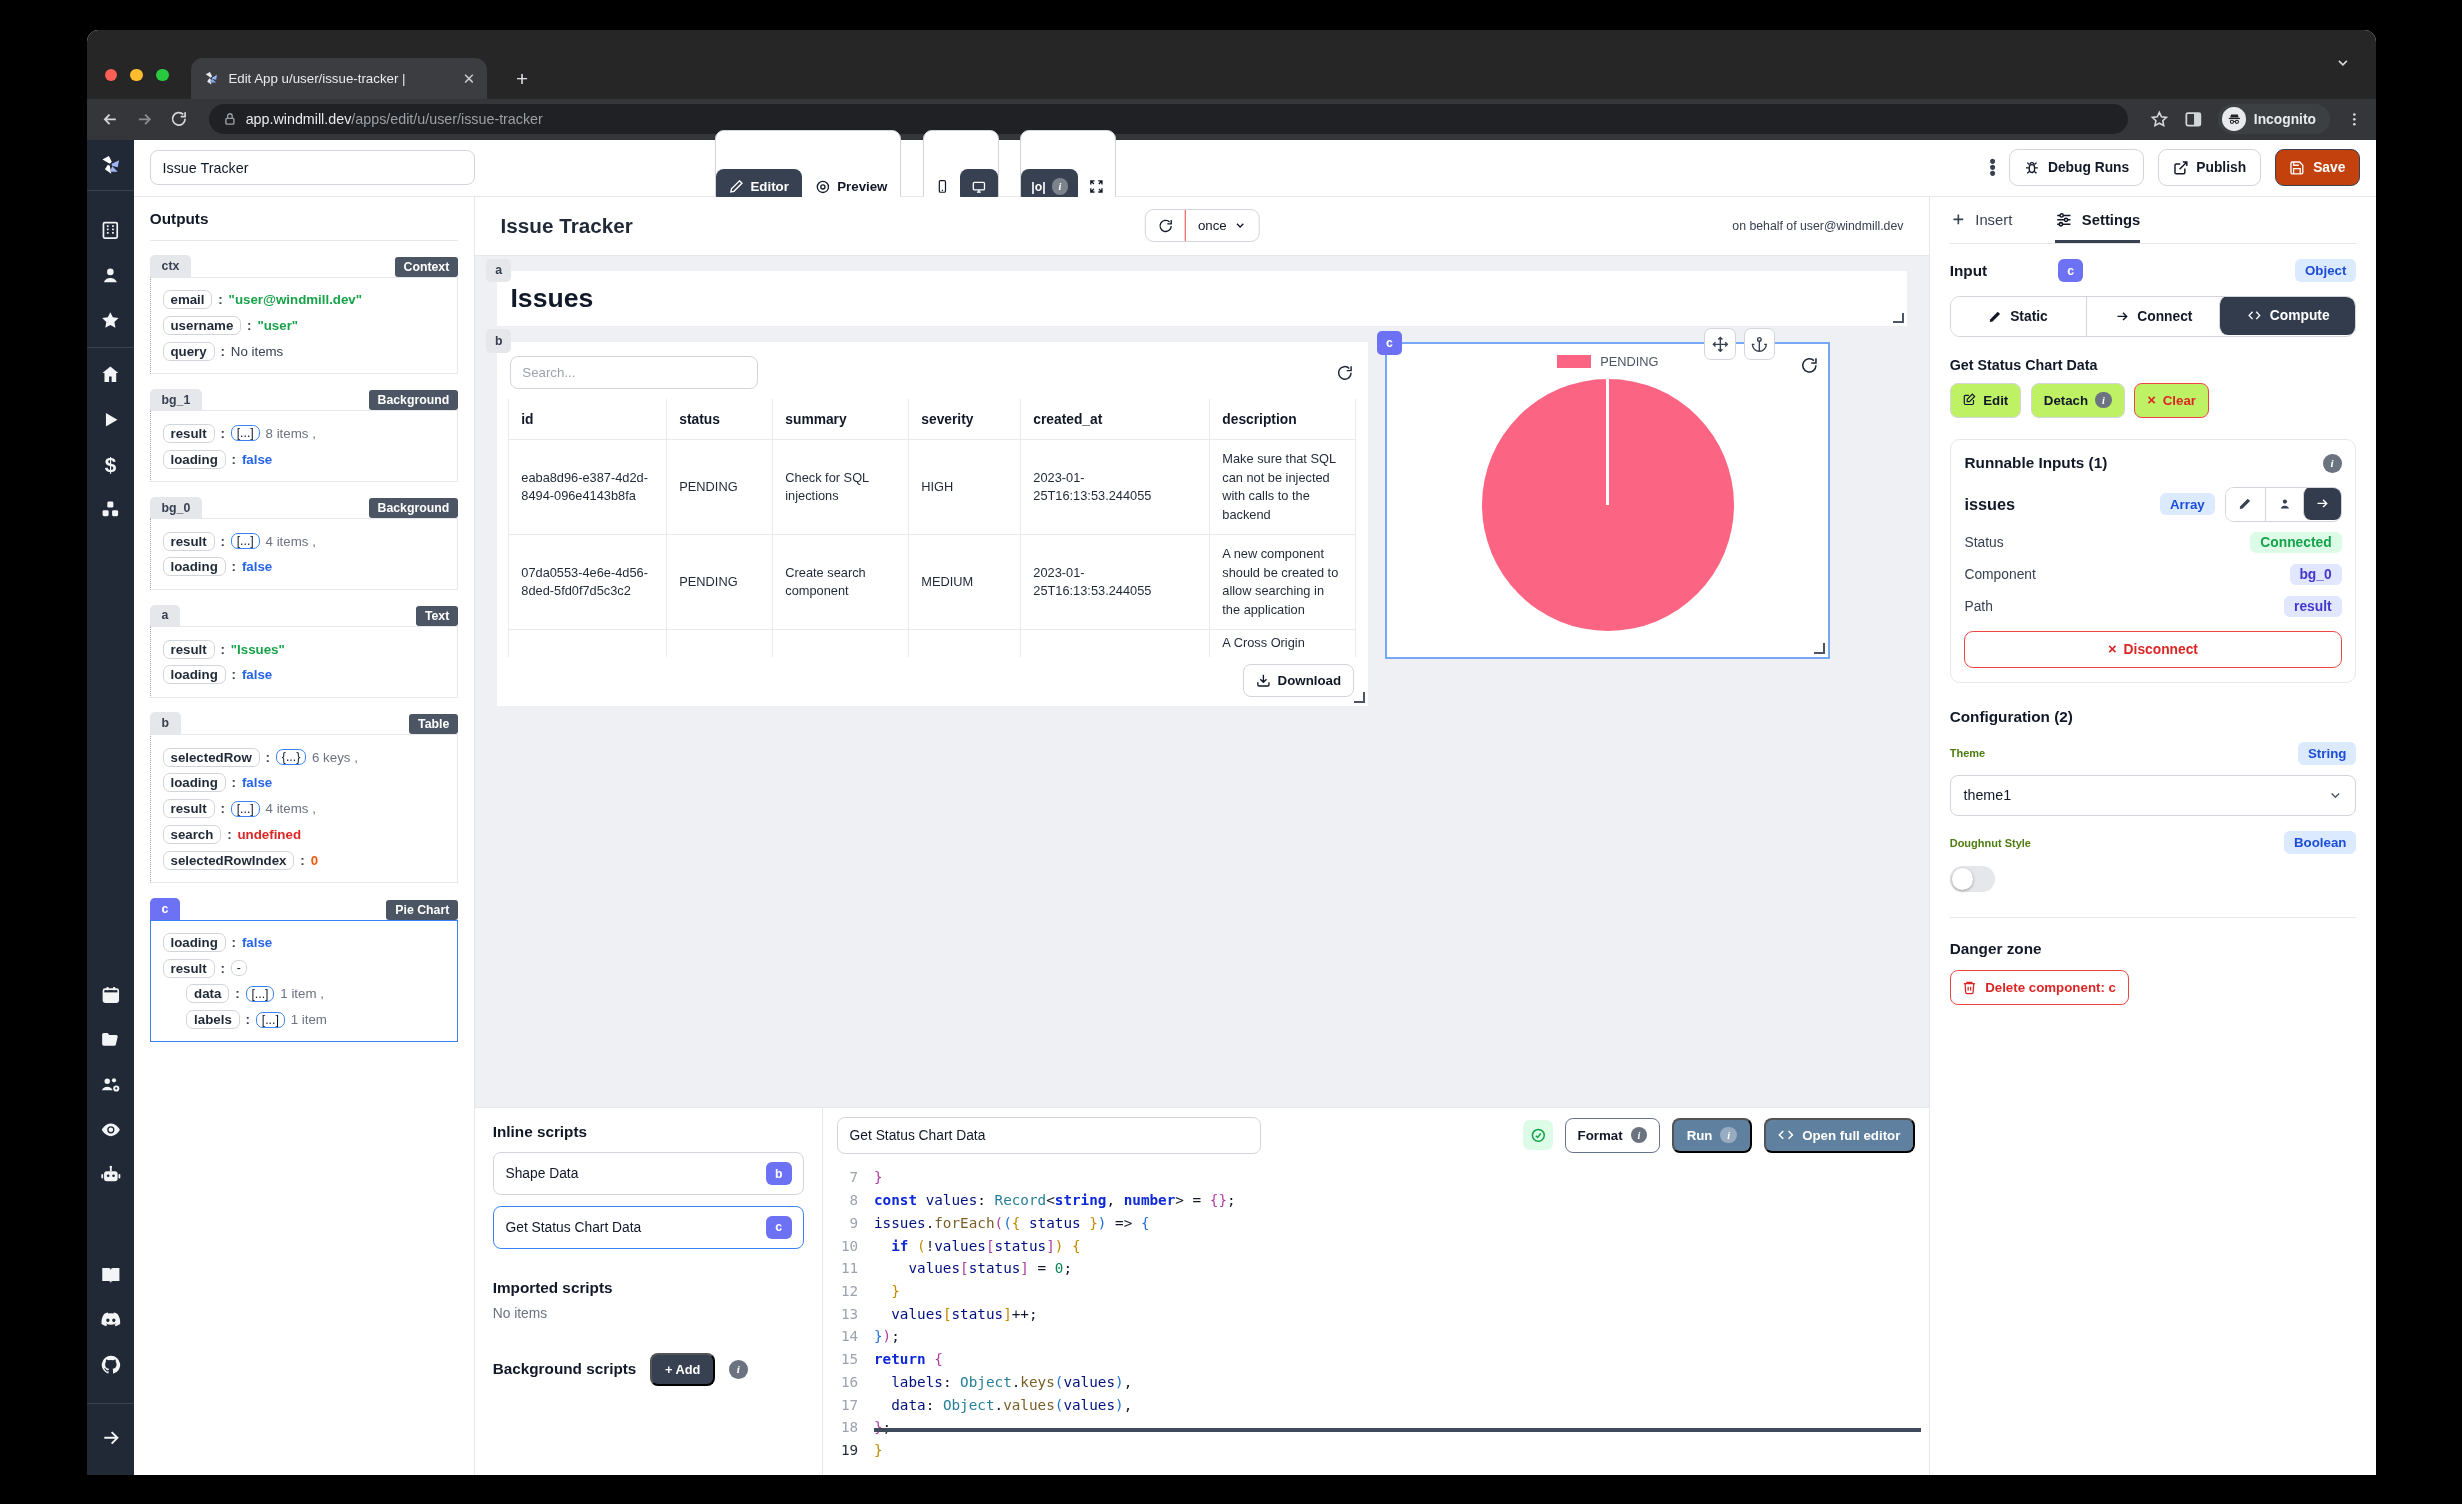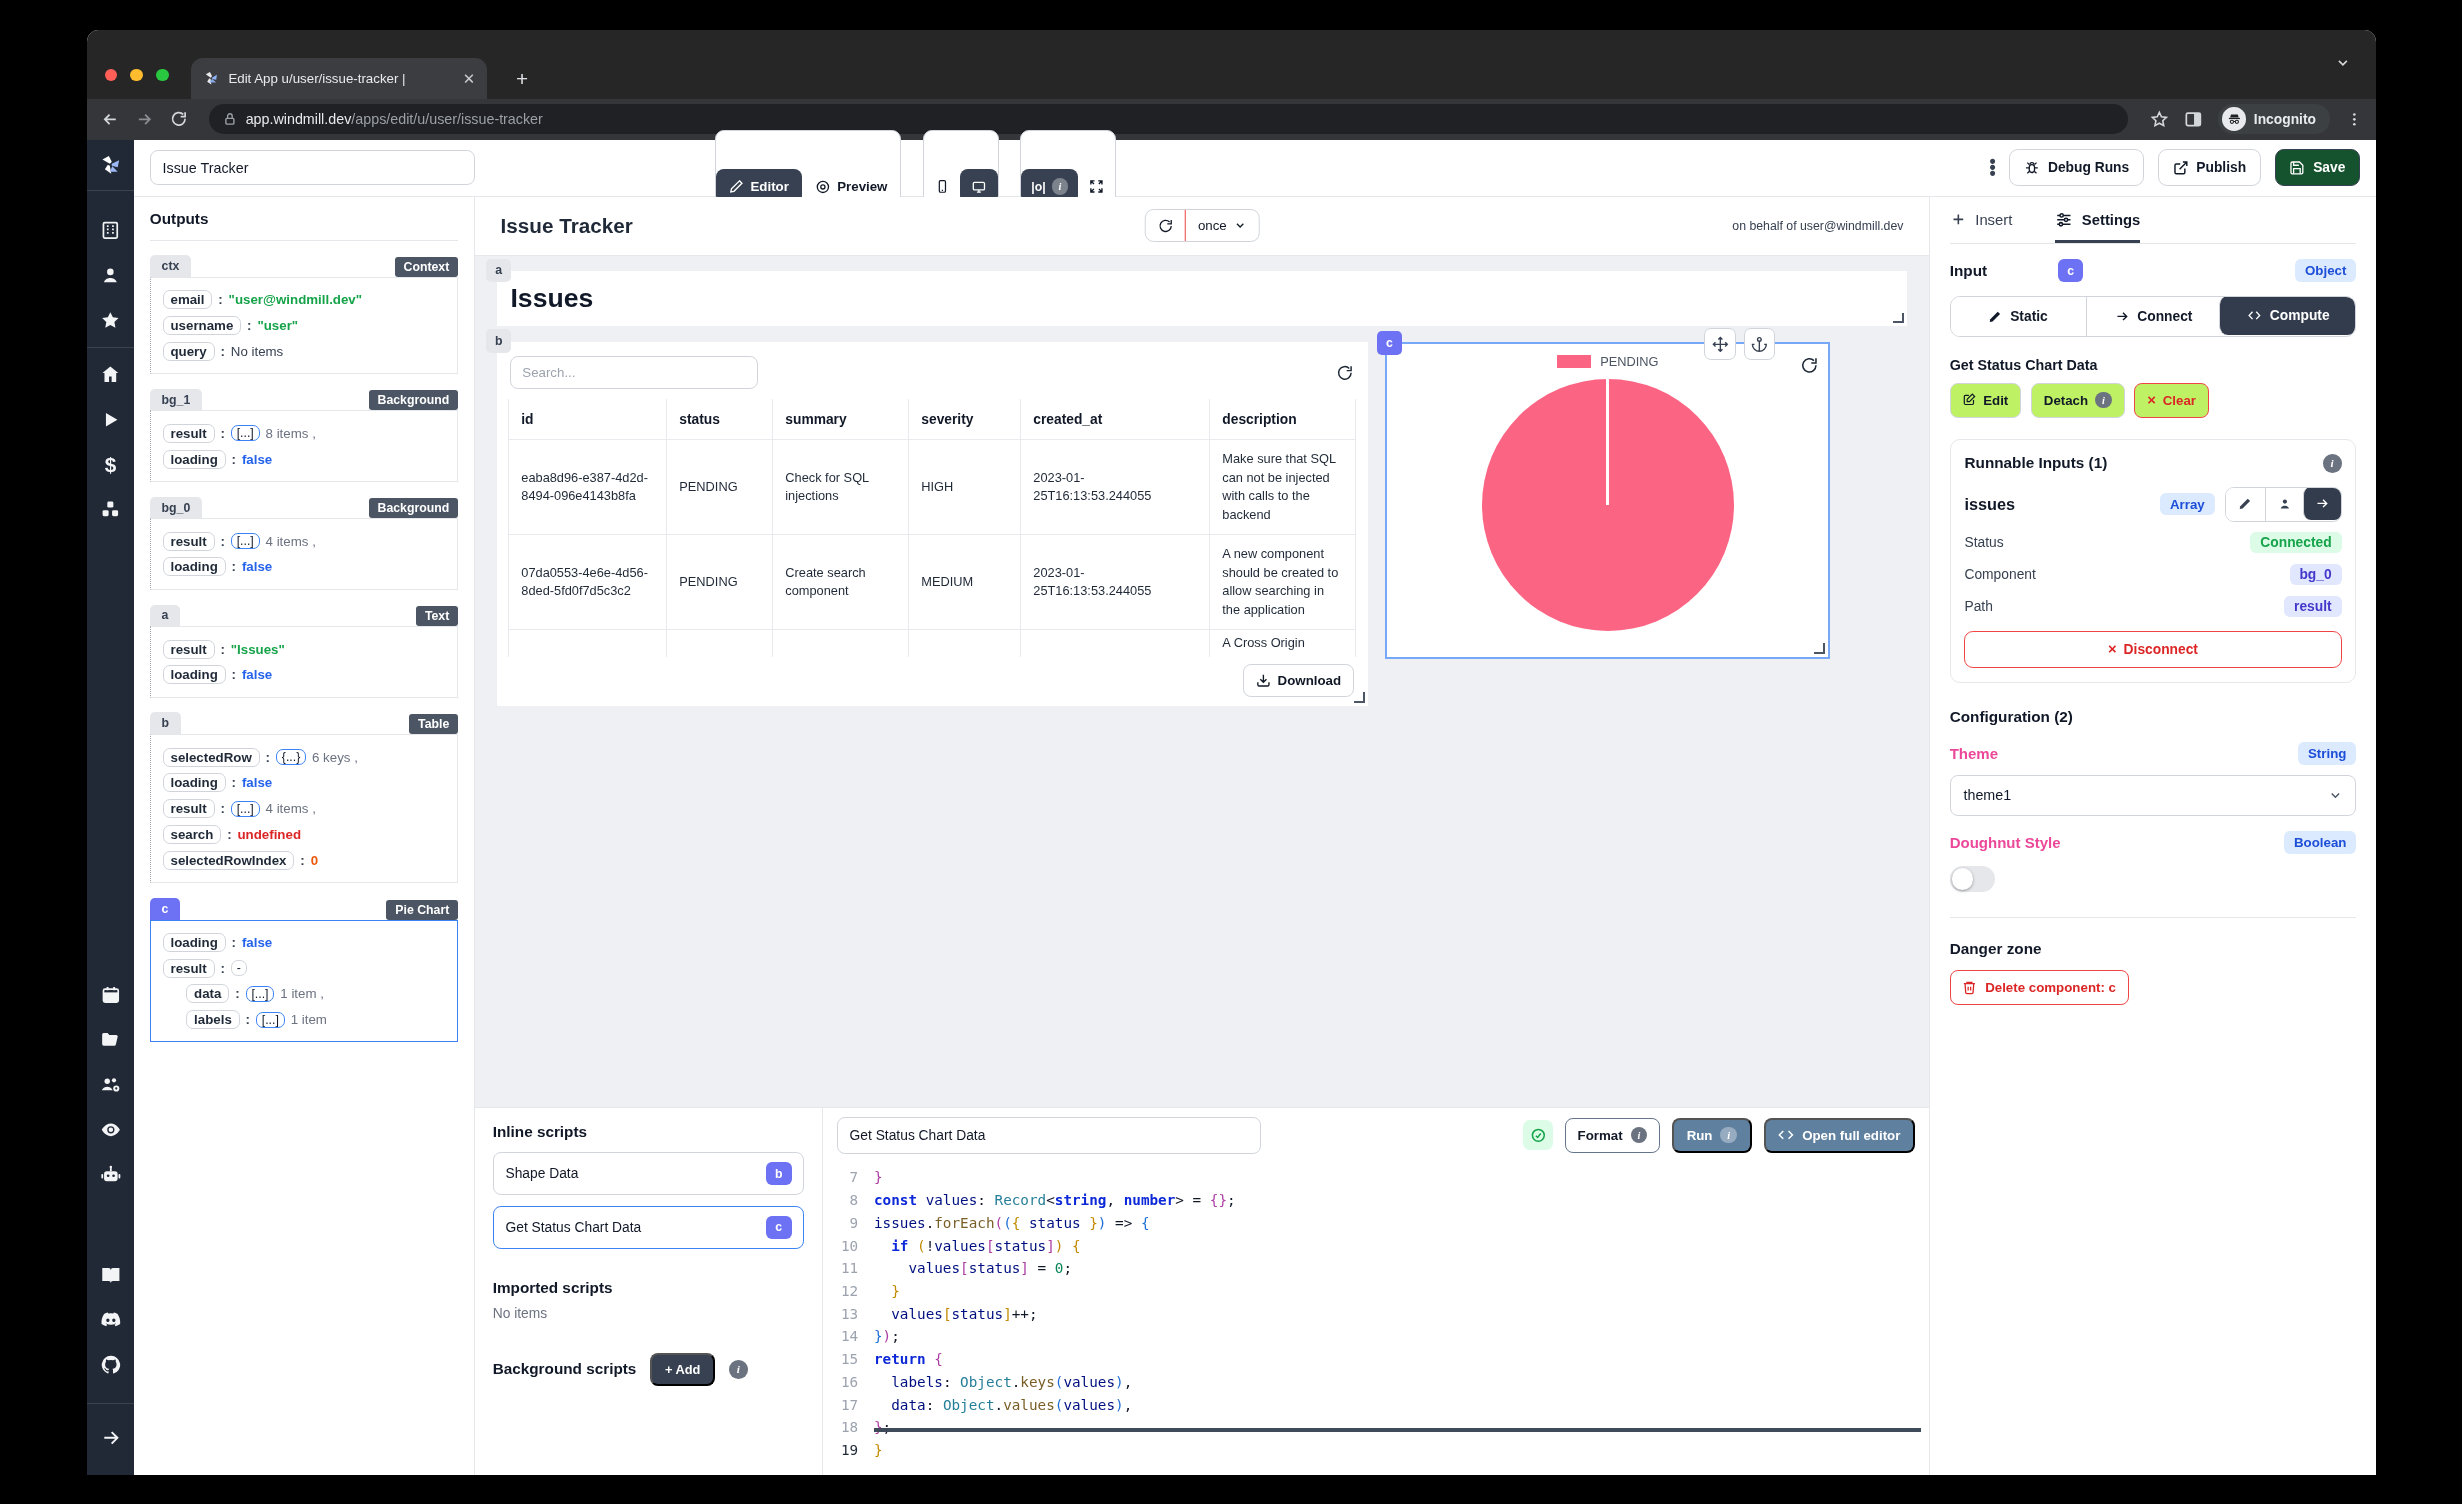--- a/index.html
+++ b/index.html
@@ -44,21 +44,21 @@
   
   .toolbar { height:57px; border-bottom:1px solid #e5e7eb; display:flex; align-items:center; padding:0 15.8px; position:relative; flex:0 0 auto; background:#fff; }
   .name-input { width:325px; height:35px; border:1px solid #d1d5db; border-radius:7.9px; padding:0 11.8px; font-size:14.3px; color:#111827; font-family:inherit; }
   .tb-center { position:absolute; left:581px; display:flex; align-items:center; gap:21.7px; }
   .seg { display:flex; border:1px solid #d1d5db; border-radius:8.9px; overflow:hidden; background:#fff; }
   .seg-btn { display:flex; align-items:center; gap:6.9px; padding:0 12.8px; height:35px; font-size:13.3px; font-weight:700; color:#111827; background:#fff;margin-top:38px; }
   .seg-btn.on { background:#374151; color:#fff; border-radius:7.9px; }
   .tb-right { margin-left:auto; display:flex; align-items:center; gap:13.8px; }
   .btn { display:inline-flex; align-items:center; gap:7.9px; height:37px; padding:0 13.8px; border:1px solid #d1d5db;
          border-radius:8.9px; background:#fff; font-size:13.8px; font-weight:700; color:#111827; }
-  .btn.dark { background:#14532d; border-color:#374151; color:#fff; }
+  .btn.dark { background:#c2410c; border-color:#374151; color:#fff; }
   .dots-v { color:#374151; font-size:17.7px; font-weight:700; letter-spacing:0; line-height:5.9px; text-align:center; }
 
   
   .content { flex:1; display:flex; min-height:0; }
 
   
   .outputs { width:341px; border-right:1px solid #e5e7eb; padding:13.8px 15.8px; overflow:hidden; flex:0 0 auto; }
   .outputs-title { font-size:15.3px; font-weight:800; color:#111827; padding-bottom:11.8px; border-bottom:1px solid #e5e7eb; margin-bottom:13.8px; }
   .osec { margin-bottom:14.8px; }
   .ohead { display:flex; justify-content:space-between; align-items:flex-end; }
@@ -182,21 +182,21 @@
   .mini-cell { width:39px; height:33px; display:flex; align-items:center; justify-content:center; color:#374151; background:#fff; }
   .mini-cell + .mini-cell { border-left:1px solid #d1d5db; }
   .mini-cell.on { background:#323c4d; color:#fff; border-radius:7.9px; margin:-1px; }
   .kv-row { display:flex; align-items:center; justify-content:space-between; margin-top:10.8px; }
   .kv-label { font-size:13.8px; color:#374151; }
   .badge-green { background:#dcfce7; color:#16a34a; font-size:13.8px; font-weight:700; border-radius:5.9px; padding:3px 9.9px; }
   .badge-indigo { background:#e0e7ff; color:#4338ca; font-size:13.8px; font-weight:700; border-radius:5.9px; padding:3px 9.9px; }
   .disconnect-btn { margin-top:13.8px; width:100%; height:37px; border:1.5px solid #ef4444; border-radius:8.9px; color:#dc2626; font-size:13.8px; font-weight:700; display:flex; align-items:center; justify-content:center; gap:6.9px; background:#fff; }
   .config-title { margin-top:25.6px; }
   .cfg-row { display:flex; align-items:center; justify-content:space-between; margin-top:15.8px; }
-  .cfg-label { font-size:15px; font-weight:700; color:#ec4899; }
+  .cfg-label { font-size:11px; font-weight:700; color:#4d7c0f; }
   .select { margin-top:9.9px; height:41px; border:1px solid #d1d5db; border-radius:7.9px; display:flex; align-items:center; justify-content:space-between; padding:0 12.8px; font-size:14.3px; color:#111827; background:#fff; }
   .toggle { margin-top:11.8px; width:45px; height:25.6px; border-radius:12.8px; background:#e5e7eb; position:relative; }
   .toggle .knob { position:absolute; left:2px; top:2px; width:21.7px; height:21.7px; border-radius:50%; background:#fff; box-shadow:0 1px 3px rgba(0,0,0,.35); }
   .divider { border-top:1px solid #e5e7eb; margin:25.6px 0 0; }
   .danger-title { margin-top:21.7px; }
   .delete-btn { margin-top:11.8px; display:inline-flex; align-items:center; gap:7.9px; height:35px; padding:0 11.8px; border:1.5px solid #ef4444; border-radius:7.9px; color:#dc2626; font-size:13.3px; font-weight:700; background:#fff; }
 
   svg { display:block; }
 </style>
 </head>

